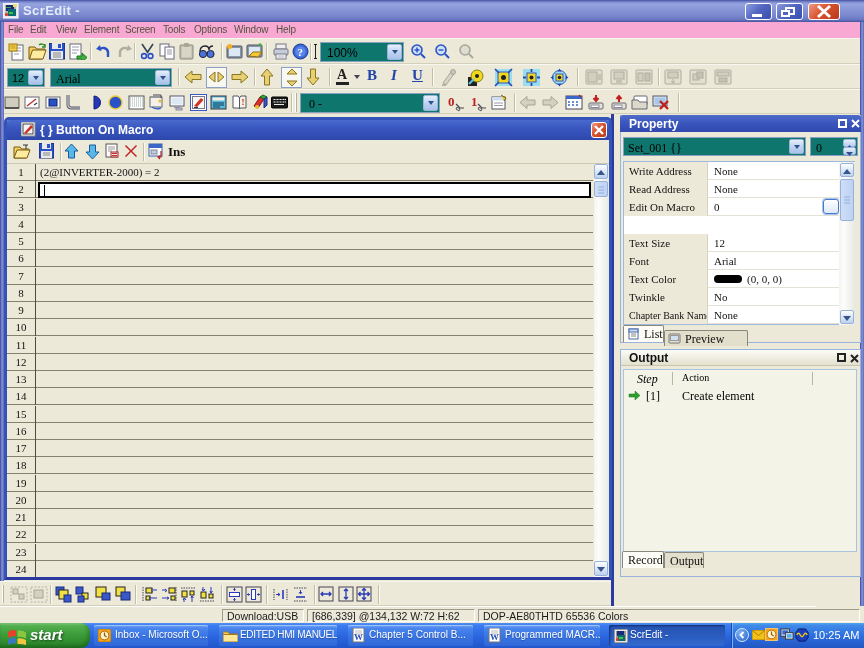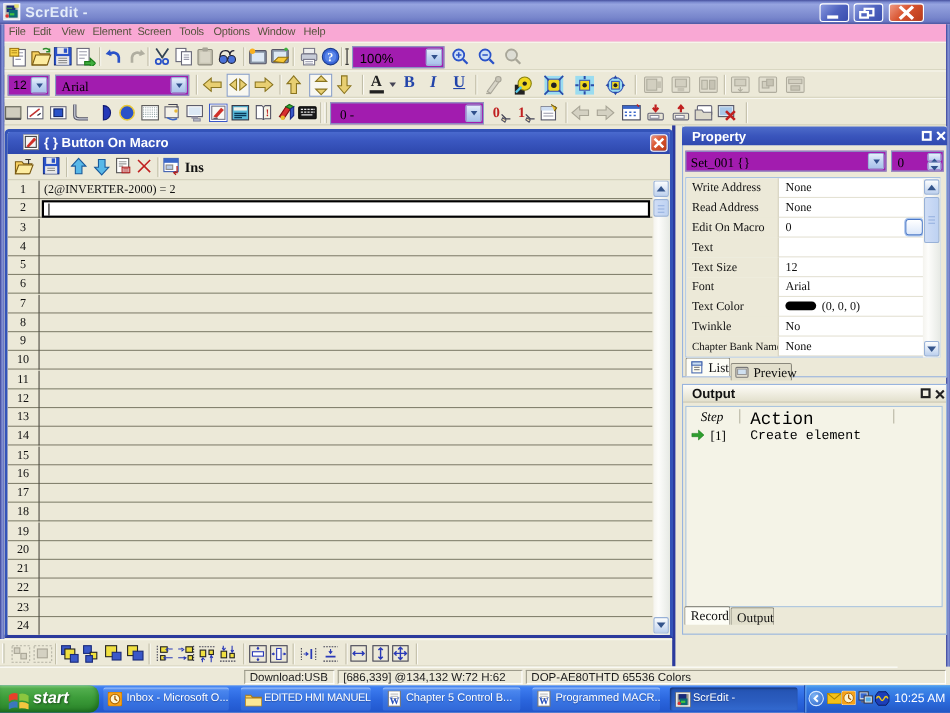--- a/index.html
+++ b/index.html
@@ -16,21 +16,21 @@
 
 #menubar{left:0;top:22px;width:864px;height:16px;background:#f9a8d4;color:#55533e;font-size:10px;letter-spacing:-0.2px}
 #menubar span{position:absolute;top:2px}
 
 .tbrow{left:0;background:#ece9d8;border-top:1px solid #f8f7ef;border-bottom:1px solid #d2cfba}
 #tb1{top:38px;width:864px;height:26px}
 #tb2{top:64px;width:864px;height:25px}
 #tb3{top:89px;width:864px;height:25px}
 .vsep{position:absolute;width:1px;background:#c2bfa9;box-shadow:1px 0 0 #fbfaf4}
 .grip{position:absolute;width:2px;border-left:1px solid #fff;border-right:1px solid #b5b29c}
-.combo{position:absolute;background:#a21caf;border:1px solid #89a0c3;font-size:11px;color:#000}
+.combo{position:absolute;background:#0f766e;border:1px solid #89a0c3;font-size:11px;color:#000}
 .combo .arr{position:absolute;right:1px;top:1px;bottom:1px;width:15px;background:linear-gradient(#e6eefb,#c0d4f2 50%,#a8c2ea);border:1px solid #9ab4d8;border-radius:2px}
 .combo .arr:after{content:"";position:absolute;left:4px;top:5px;border:3px solid transparent;border-top:4px solid #30508c}
 
 .winedge{top:22px;width:4px;height:584px;background:linear-gradient(90deg,#39439a,#8795d6,#5a68b8)}
 
 #child{left:4px;top:117px;width:608px;height:463px;background:#ece9d8;border:3px solid #3353b8;border-radius:5px 5px 0 0;border-bottom:3px solid #2b3a9c}
 #child-title{left:0;top:0;width:602px;height:20px;background:linear-gradient(#4a6ace,#3a57c0 40%,#2d47ac);border-radius:2px 2px 0 0;color:#fff;font-weight:bold;font-size:12px}
 #child-tb{left:0;top:20px;width:602px;height:24px;background:#ece9d8;border-bottom:1px solid #cac7b2}
 #child-close{left:584px;top:2px;width:16px;height:16px;border:1px solid #fff;border-radius:3px;background:linear-gradient(135deg,#ee9a84,#d9542f 45%,#b83a1a)}
 #editor{left:0;top:44px;width:602px;height:413px;background:#ece9d8;overflow:hidden}
@@ -618,23 +618,20 @@
           <div class="pval">None</div>
         </div>
     <div class="prow" style="top:18px">
           <div class="plabel">Read Address</div>
           <div class="pval">None</div>
         </div>
     <div class="prow" style="top:36px">
           <div class="plabel">Edit On Macro</div>
           <div class="pval">0</div>
         </div>
-    <div class="prow" style="top:54px">
-          <div class="plabel">Text</div>
-        </div>
     <div class="prow" style="top:72px">
           <div class="plabel">Text Size</div>
           <div class="pval">12</div>
         </div>
     <div class="prow" style="top:90px">
           <div class="plabel">Font</div>
           <div class="pval">Arial</div>
         </div>
     <div class="prow" style="top:108px">
           <div class="plabel">Text Color</div>
@@ -663,51 +660,51 @@
           </svg></div>
   </div>
 
   <div class="tab on" style="left:3px;top:210px;width:41px">List
     <svg class="a" style="left:4px;top:2px" width="12" height="12" viewBox="0 0 12 12">
           <rect x="1" y="1" width="9" height="10" fill="#fffef2" stroke="#4a6ab0"></rect>
           <rect x="1" y="1" width="9" height="3" fill="#c8ddf2" stroke="#4a6ab0"></rect>
           <path d="M3 6h5M3 8h5" stroke="#888" stroke-width="1"></path>
         </svg>
   </div>
-  <div class="tab off" style="left:44px;top:214px;width:56px;">Preview
+  <div class="tab off" style="left:44px;top:214px;width:84px;">Preview
     <svg class="a" style="left:3px;top:2px" width="13" height="11" viewBox="0 0 13 11">
           <rect x="1" y="1" width="11" height="9" rx="1" fill="#e8e4d4" stroke="#777"></rect>
           <rect x="2.5" y="2.5" width="8" height="5" fill="#cfe0f0" stroke="#999"></rect>
         </svg>
   </div>
 </div>
 
 <div class="a" id="outp" style="left:620px;top:349px;width:241px;height:228px">
   <div class="a" style="left:0;top:0;width:241px;height:228px;border:1px solid #98b4de;background:#ece9d8"></div>
   <div class="a" style="left:1px;top:1px;width:239px;height:16px;background:linear-gradient(#fdfcf7,#e3e0cd);border-bottom:1px solid #c8c5b0">
     <span class="a" style="left:8px;top:1px;font-weight:bold;font-size:12px;color:#111">Output</span>
     <div class="a" style="left:216px;top:3px;width:9px;height:9px;border:2px solid #222"></div>
     <svg class="a" style="left:228px;top:3px" width="11" height="11" viewBox="0 0 11 11">
           <path d="M2 2 L9 9 M9 2 L2 9" stroke="#222" stroke-width="2"></path>
         </svg>
   </div>
 
   <div class="a" style="left:3px;top:20px;width:234px;height:183px;background:#f4f3e7;border:1px solid #aac4de">
     <div class="a" style="left:0;top:0;width:232px;height:17px">
       <span class="a" style="left:13px;top:2px;font-family:'Liberation Serif',serif;font-size:12px;font-style:italic">Step</span>
-      <span class="a" style="left:58px;top:2px;font-family:Liberation Mono, monospace;font-size:16px">Action</span>
+      <span class="a" style="left:58px;top:2px;font-family:Liberation Serif, serif;font-size:10px">Action</span>
       <div class="a" style="left:48px;top:2px;width:1px;height:13px;background:#b8b6a4"></div>
       <div class="a" style="left:188px;top:2px;width:1px;height:13px;background:#b8b6a4"></div>
     </div>
     <div class="a" style="left:0;top:17px;width:232px;height:17px">
       <svg class="a" style="left:4px;top:3px" width="13" height="11" viewBox="0 0 13 11">
             <path d="M1 4 h6 V1 l5 4.5 L7 10 V7 H1 Z" fill="#2e9e2e" stroke="#1a7a1a" stroke-width=".5"></path>
           </svg>
       <span class="a" style="left:22px;top:2px;font-family:'Liberation Serif',serif;font-size:12px">[1]</span>
-      <span class="a" style="left:58px;top:2px;font-family:Liberation Mono, monospace;font-size:12px">Create element</span>
+      <span class="a" style="left:58px;top:2px;font-family:Liberation Serif, serif;font-size:12px">Create element</span>
     </div>
   </div>
 
   <div class="tab on" style="left:2px;top:202px;width:42px;padding-left:5px">Record</div>
   <div class="tab off" style="left:44px;top:202px;width:40px;padding-left:5px">Output</div>
 </div>
 
 <div class="a tbrow" id="btb" style="top:581px;width:611px;height:25px">
   <div class="grip" style="left:2px;top:3px;height:18px"></div>
   <svg class="a" style="left:10px;top:4px" width="18" height="17" viewBox="0 0 18 17">

